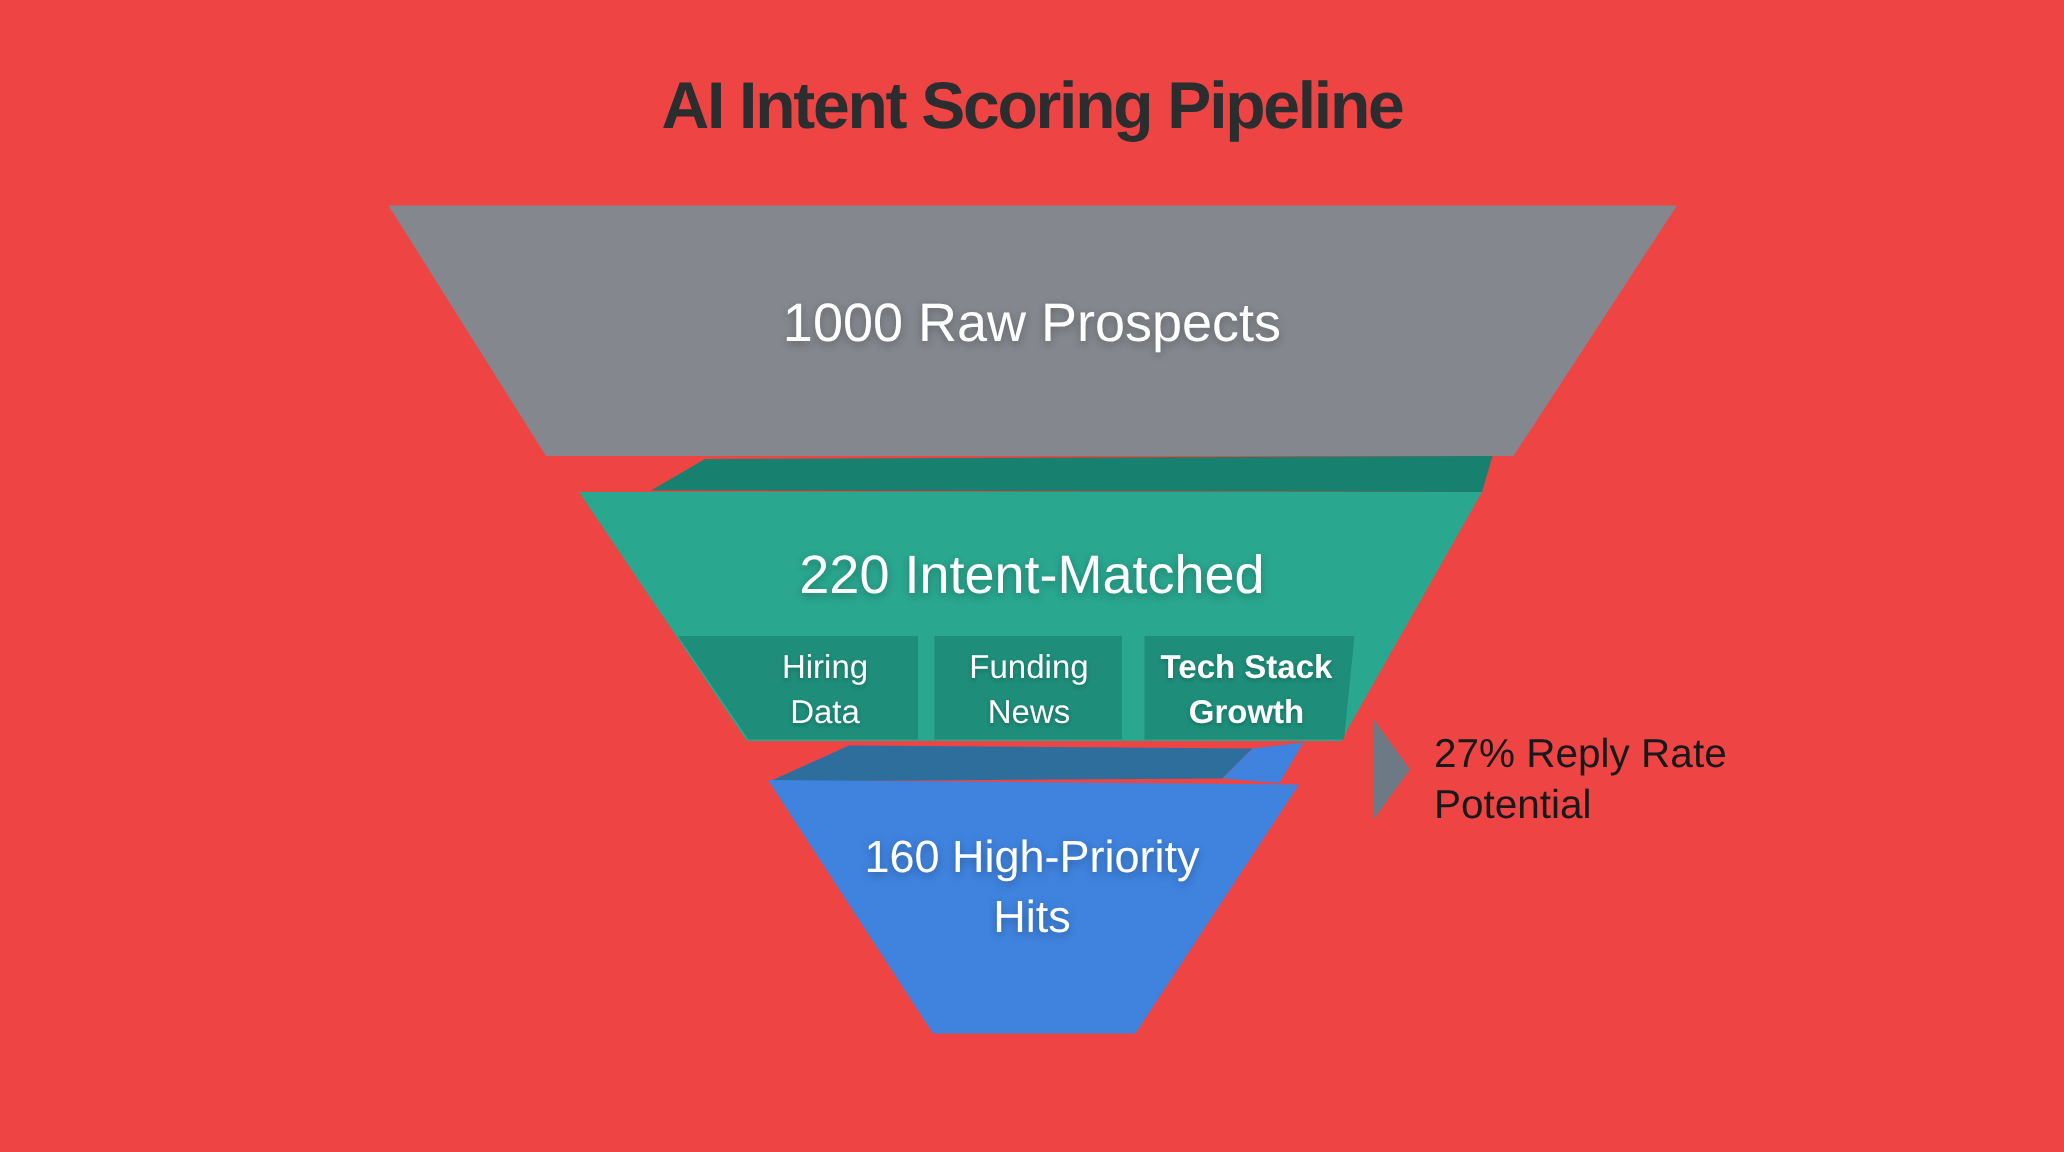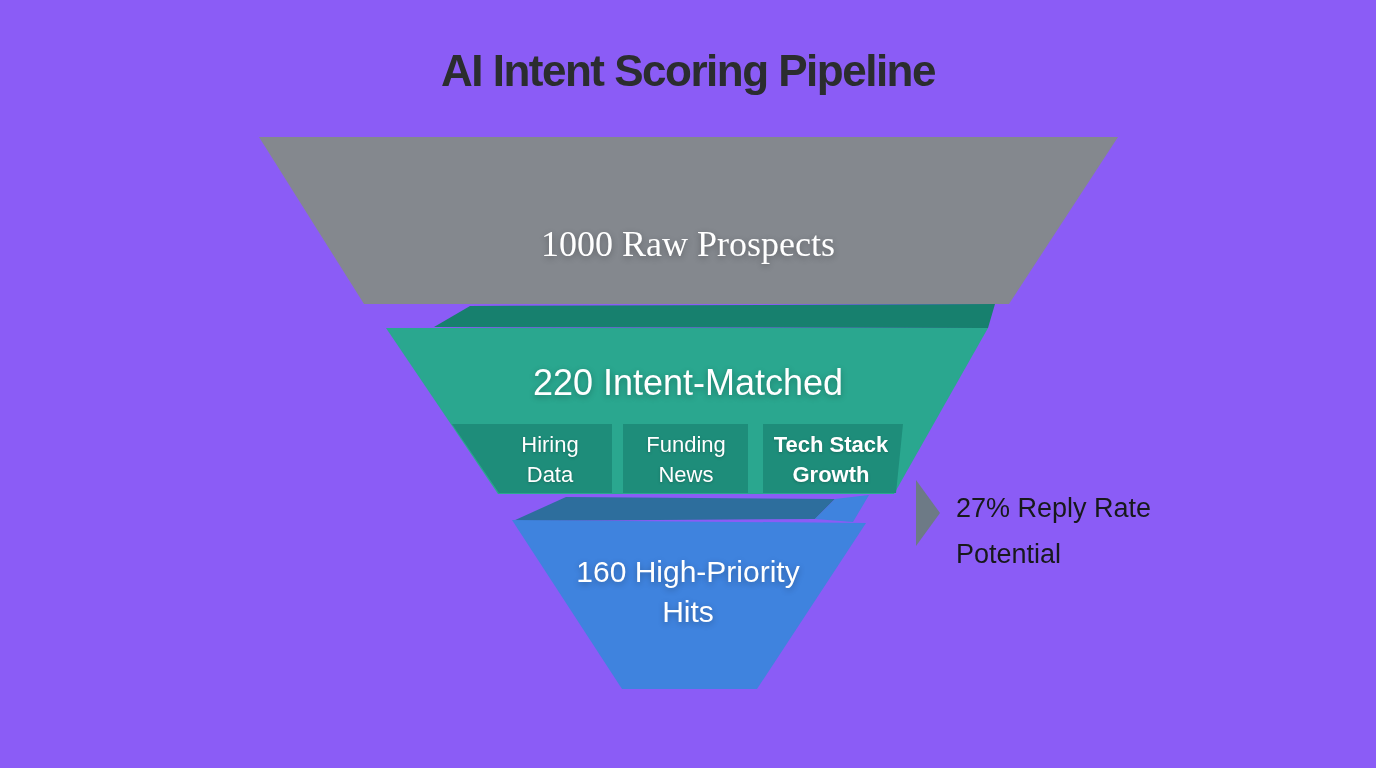--- a/index.html
+++ b/index.html
@@ -1,60 +1,60 @@
 <!DOCTYPE html>
 <html><head>
 <meta charset="utf-8">
 <style>
   html, body { margin: 0; padding: 0; background: #ffffff; }
   .canvas {
     position: relative;
     width: 1376px;
     height: 768px;
-    background: #8b5cf6;
+    background: #ef4444;
     overflow: hidden;
     font-family: "Liberation Sans", sans-serif;
   }
   .funnel-svg { position: absolute; left: 0; top: 0; }
   .page-title {
     position: absolute;
     left: 0; right: 0; top: 46px;
     text-align: center;
     font-size: 44px;
     font-weight: 700;
     letter-spacing: -1.5px;
     color: #2b2d2f;
   }
   .stage-label {
     position: absolute;
     text-align: center;
     color: #ffffff;
     text-shadow: 0 2px 6px rgba(0,0,0,0.28);
   }
-  .stage1-label { left: 438px; width: 500px; top: 223px; font-size: 36px; font-family: Liberation Serif, serif; }
+  .stage1-label { left: 438px; width: 500px; top: 194px; font-size: 36px; }
   .stage2-label { left: 438px; width: 500px; top: 362px; font-size: 36px; }
   .stage3-label { left: 553px; width: 270px; top: 552px; font-size: 30px; line-height: 40px; }
   .tag-label {
     position: absolute;
     top: 430px;
     text-align: center;
     color: #ffffff;
     font-size: 22px;
     line-height: 30px;
     text-shadow: 0 1px 3px rgba(0,0,0,0.22);
   }
   .tag1-label { left: 505px; width: 90px; }
   .tag2-label { left: 639px; width: 94px; }
   .tag3-label { left: 768px; width: 126px; font-weight: bold; }
   .annotation {
     position: absolute;
     left: 956px; top: 485px;
     width: 235px;
     font-size: 27px;
-    line-height: 46px;
+    line-height: 34px;
     color: #17191b;
   }
 </style>
 </head>
 <body>
 
 <div class="canvas">
 
   <svg class="funnel-svg" width="1376" height="768" viewBox="0 0 1376 768">
 

